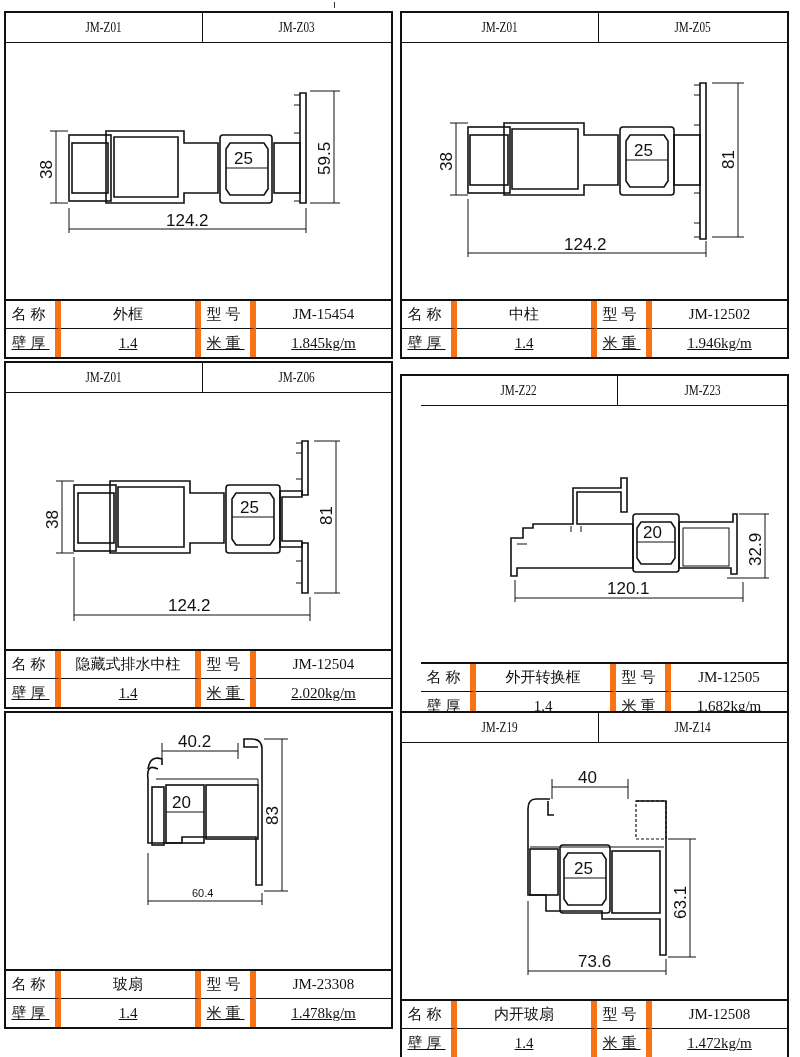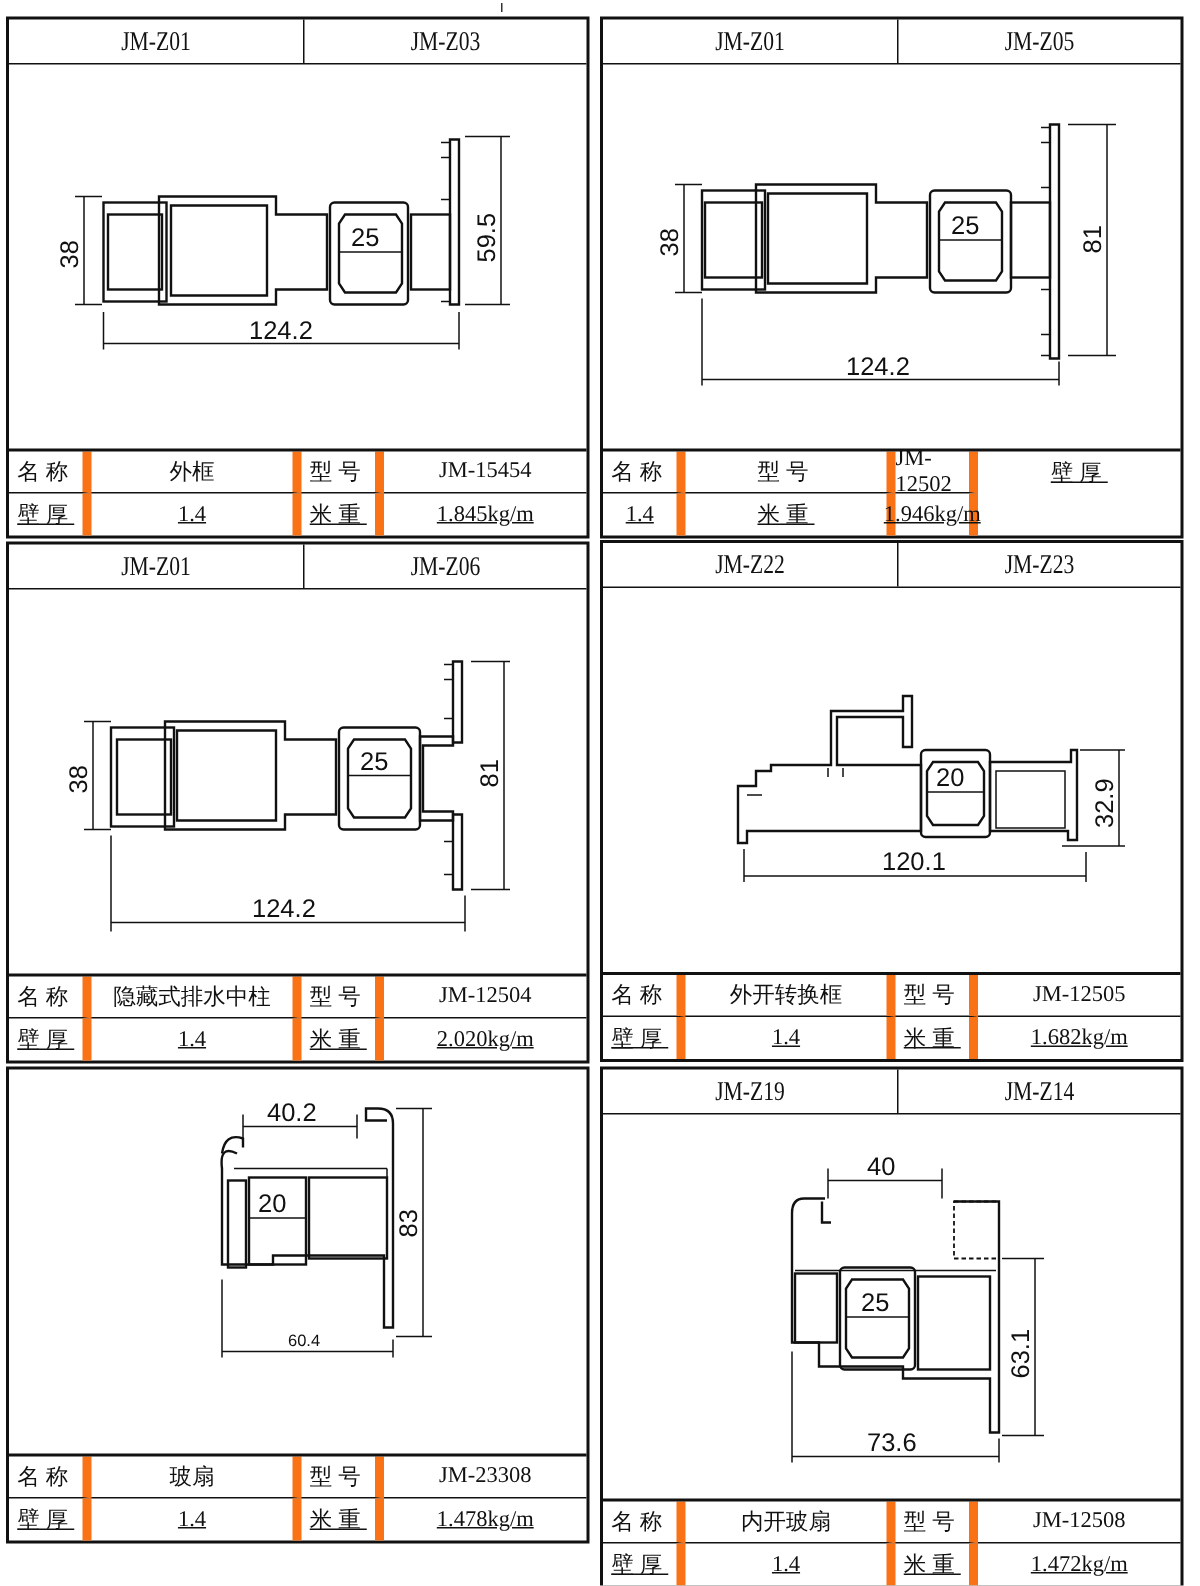--- a/index.html
+++ b/index.html
@@ -1,21 +1,21 @@
 <!DOCTYPE html>
 <html><head>
 <meta charset="utf-8">
 <style>
   html, body { margin: 0; padding: 0; background: #ffffff; }
   body { width: 800px; height: 1057px; position: relative; overflow: hidden;
          font-family: "Liberation Serif", "DejaVu Serif", serif; color: #111; }
   .tick { position: absolute; left: 334px; top: 2px; width: 1px; height: 6px; background: #333; }
   .panel { position: absolute; width: 389px; border: 2px solid #111; box-sizing: border-box; background: #fff; }
   .hdr { display: flex; height: 29px; border-bottom: 1px solid #111; }
-  .hdr div { display: flex; align-items: center; justify-content: center; font-size: 18px; transform: scaleX(0.82); }
+  .hdr div { display: flex; align-items: center; justify-content: center; font-size: 14px; transform: scaleX(0.82); }
   .hdr .h1 { width: 196px; border-right: 1px solid #111; transform: none; }
   .hdr .h2 { flex: 1; transform: none; }
   .hdr span { display: inline-block; transform: scaleX(0.8); letter-spacing: 0; }
   .draw { position: relative; height: 256px; border-bottom: 2px solid #111; }
   .draw svg { position: absolute; left: 0; top: 0; }
   .info { display: grid; grid-template-columns: 55px 140px 55px 1fr; }
   .info div { height: 28px; display: flex; align-items: center; justify-content: center;
               border-right: 6px solid #f97316; border-bottom: 1px solid #111; font-size: 15px; box-sizing: border-box; }
   .info div:nth-child(4n) { border-right: none; }
   .info div:nth-last-child(-n+4) { border-bottom: none; text-decoration: underline; }
@@ -117,20 +117,21 @@
       <line class="thin" x1="336" y1="40" x2="336" y2="194"></line>
       <text class="dim" transform="translate(332,126) rotate(-90)">81</text>
       <line class="thin" x1="66" y1="156" x2="66" y2="214"></line>
       <line class="thin" x1="304" y1="198" x2="304" y2="214"></line>
       <line class="thin" x1="66" y1="210" x2="304" y2="210"></line>
       <text class="dim" x="162" y="207">124.2</text>
     </svg>
   </div>
   <div class="info">
     <div class="lbl">名称</div>
+    <div class="val">中柱</div>
     <div class="lbl">型号</div>
     <div class="val">JM-12502</div>
     <div class="lbl">壁厚</div>
     <div class="val">1.4</div>
     <div class="lbl">米重</div>
     <div class="val">1.946kg/m</div>
   </div>
 </div>
 
 <div class="panel" style="left:4px;top:361px;">
@@ -174,21 +175,21 @@
     <div class="val">隐藏式排水中柱</div>
     <div class="lbl">型号</div>
     <div class="val">JM-12504</div>
     <div class="lbl">壁厚</div>
     <div class="val">1.4</div>
     <div class="lbl">米重</div>
     <div class="val">2.020kg/m</div>
   </div>
 </div>
 
-<div class="panel" style="left:400px;top:360px;">
+<div class="panel" style="left:400px;top:374px;padding-left:19px;">
   <div class="hdr">
     <div class="h1">
         <span>JM-Z22</span>
       </div>
     <div class="h2">
         <span>JM-Z23</span>
       </div>
   </div>
   <div class="draw">
     <svg width="385" height="256" viewBox="0 0 385 256">

